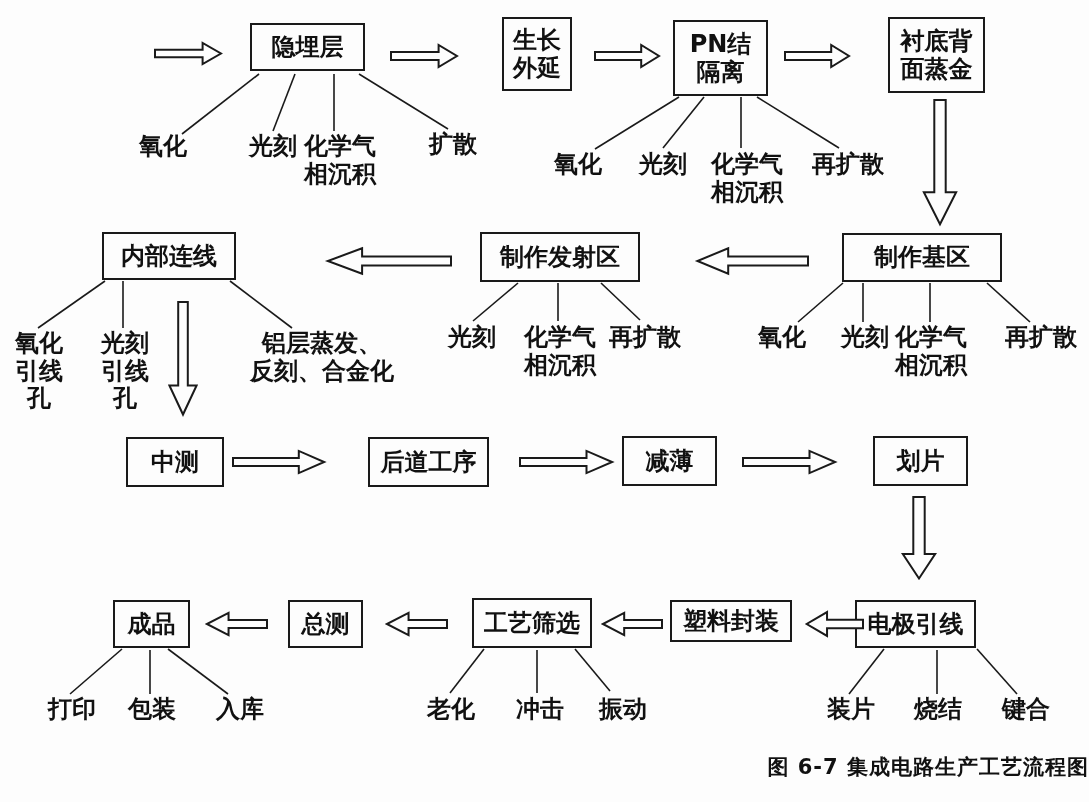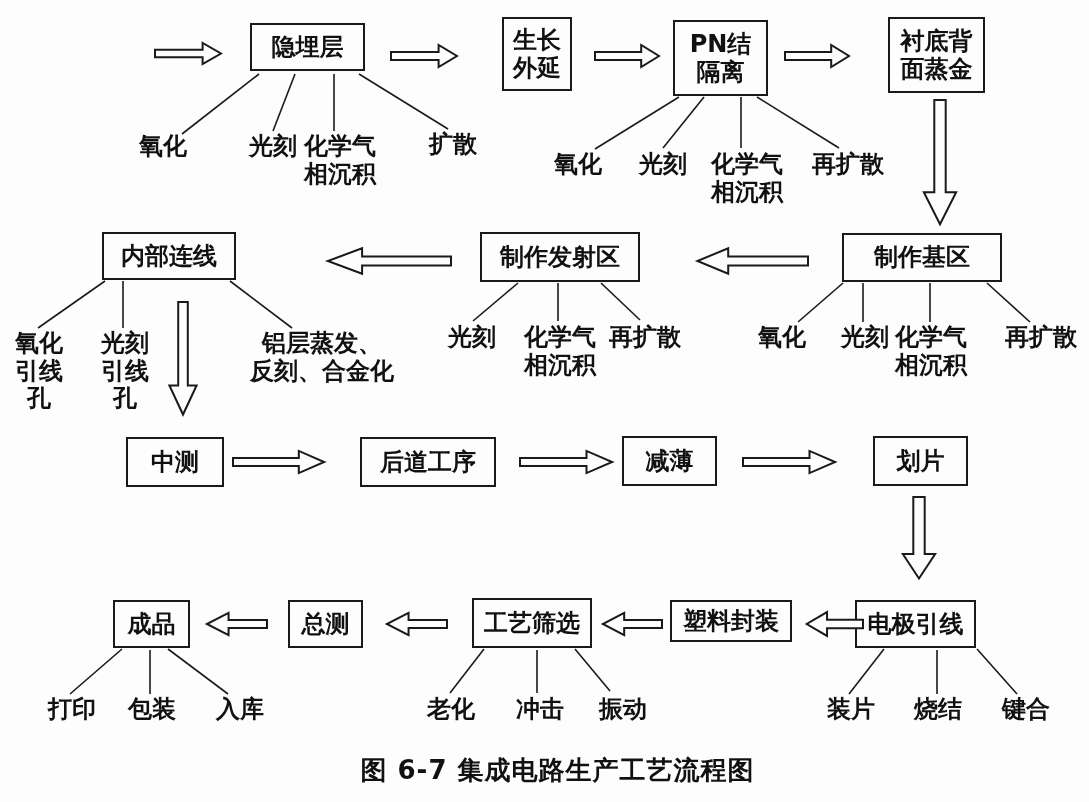--- a/index.html
+++ b/index.html
@@ -15,22 +15,22 @@
   }
   .step{
     position:absolute;text-align:center;font-weight:700;font-size:24px;
     line-height:1.15;white-space:pre-line;
   }
   .arrow{position:absolute;overflow:visible;}
   .arrow polygon{fill:#fdfdfd;stroke:#1a1a1a;stroke-width:2;}
   .overlay{position:absolute;left:0;top:0;width:1089px;height:802px;pointer-events:none;}
   .overlay line{stroke:#1a1a1a;stroke-width:1.6;}
   .caption{
-    position:absolute;left:0;right:0;top:753px;text-align:center;
-    font-weight:700;font-size:26px;letter-spacing:1px;padding-left:26px;
+    position:absolute;left:0;right:0;top:753px;text-align:right;
+    font-weight:700;font-size:21px;letter-spacing:1px;padding-left:26px;
   }
 </style>
 </head>
 <body>
 
 <div class="canvas">
 
   <svg class="overlay" viewBox="0 0 1089 802">
 
     <line x1="259" y1="74" x2="182" y2="134"></line>
@@ -148,21 +148,21 @@
   <svg class="arrow" style="left:167px;top:302px;width:32px;height:116px" viewBox="0 0 40 100" preserveAspectRatio="none">
     <polygon points="14,0 14,72 3,72 20,97 37,72 26,72 26,0" vector-effect="non-scaling-stroke"></polygon>
     </svg>
 
   <div class="node" style="left:126px;top:437px;width:98px;height:50px">中测</div>
 
   <svg class="arrow" style="left:233px;top:449px;width:94px;height:26px" viewBox="0 0 100 40" preserveAspectRatio="none">
     <polygon points="0,14 70,14 70,3 97,20 70,37 70,26 0,26" vector-effect="non-scaling-stroke"></polygon>
     </svg>
 
-  <div class="node" style="left:360px;top:437px;width:136px;height:50px">后道工序</div>
+  <div class="node" style="left:368px;top:437px;width:121px;height:50px">后道工序</div>
 
   <svg class="arrow" style="left:520px;top:449px;width:95px;height:26px" viewBox="0 0 100 40" preserveAspectRatio="none">
     <polygon points="0,14 70,14 70,3 97,20 70,37 70,26 0,26" vector-effect="non-scaling-stroke"></polygon>
     </svg>
 
   <div class="node" style="left:622px;top:436px;width:95px;height:50px">减薄</div>
 
   <svg class="arrow" style="left:743px;top:449px;width:95px;height:26px" viewBox="0 0 100 40" preserveAspectRatio="none">
     <polygon points="0,14 70,14 70,3 97,20 70,37 70,26 0,26" vector-effect="non-scaling-stroke"></polygon>
     </svg>

